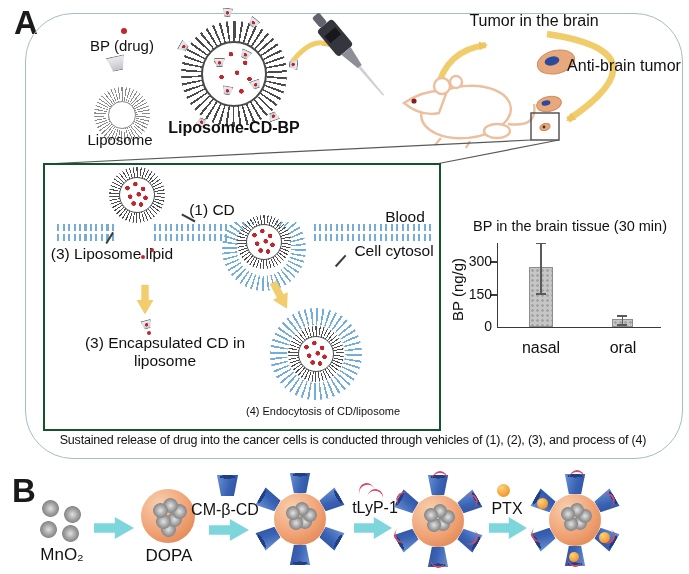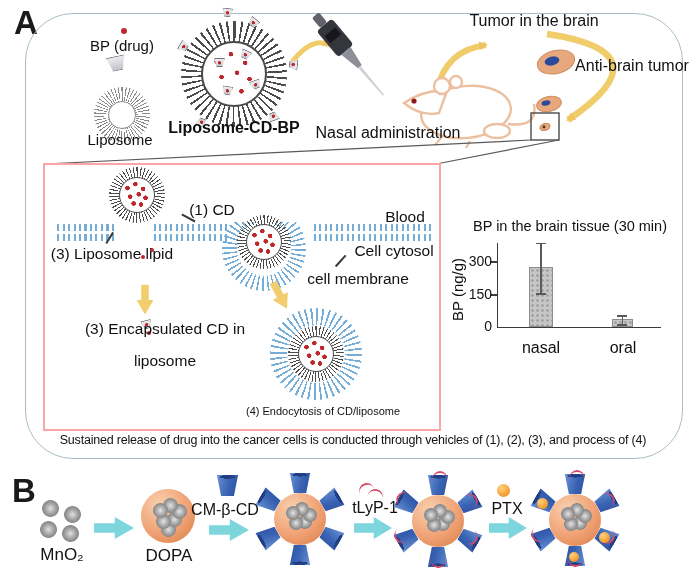--- a/index.html
+++ b/index.html
@@ -6,21 +6,21 @@
   #stage{position:relative;width:689px;height:574px;background:#fff;overflow:hidden;
          font-family:"Liberation Sans",sans-serif;color:#111;}
   .abs{position:absolute;}
   .lbl{position:absolute;transform:translateX(-50%);white-space:nowrap;color:#111;}
   .panel-letter{position:absolute;font-size:33px;font-weight:bold;color:#1a1a1a;}
   
   #frameA{position:absolute;left:25px;top:13px;width:656px;height:444px;
           border:1.6px solid #a6bdc7;border-radius:48px;}
   
   #inset{position:absolute;left:43px;top:163px;width:394px;height:264px;
-         border:2px solid #fca5a5;background:#fff;overflow:hidden;}
+         border:2px solid #14532d;background:#fff;overflow:hidden;}
   
   .ring{position:absolute;border-radius:50%;
         background:repeating-conic-gradient(#4a4a4a 0deg 2.4deg,transparent 2.4deg 7.8deg);}
   .ring.blue{background:repeating-conic-gradient(#74aed8 0deg 2.6deg,transparent 2.6deg 8.2deg);}
   .ring.lite{background:repeating-conic-gradient(#8a8a8a 0deg 2.4deg,transparent 2.4deg 7.8deg);}
   .hole{position:absolute;background:#fff;border-radius:50%;}
   .bp-dots{background-image:
     radial-gradient(3.5px 3.5px at 22% 30%,#c0272d 60%,transparent 70%),
     radial-gradient(3.5px 3.5px at 45% 18%,#c0272d 60%,transparent 70%),
     radial-gradient(3.5px 3.5px at 68% 32%,#c0272d 60%,transparent 70%),
@@ -147,23 +147,22 @@
   <span class="tcup" style="left:250px;top:80px;transform:rotate(-20deg);"></span>
   <span class="tcup" style="left:222px;top:86px;transform:rotate(10deg);"></span>
   <span class="tcup" style="left:248px;top:18px;transform:rotate(40deg);"></span>
   <span class="tcup" style="left:288px;top:60px;transform:rotate(95deg);"></span>
   <span class="tcup" style="left:268px;top:112px;transform:rotate(160deg);"></span>
   <span class="tcup" style="left:196px;top:118px;transform:rotate(200deg);"></span>
   <span class="tcup" style="left:178px;top:42px;transform:rotate(-60deg);"></span>
   <span class="tcup" style="left:222px;top:8px;transform:rotate(5deg);"></span>
   <div class="lbl" style="left:234px;top:119px;font-size:16px;font-weight:bold;">Liposome-CD-BP</div>
 
-  <div class="lbl" style="left:388px;top:124px;font-size:16px;">Nasal administration</div>
   <div class="lbl" style="left:534px;top:12px;font-size:16px;">Tumor in the brain</div>
-  <div class="lbl" style="left:624px;top:57px;font-size:16px;margin-left:8px;">Anti-brain tumor</div>
+  <div class="lbl" style="left:624px;top:57px;font-size:16px;">Anti-brain tumor</div>
 
   <div id="inset">
 
     <div class="mem" style="left:12px;top:59px;width:58px;">
         <i></i>
         <i></i>
       </div>
     <div class="mem" style="left:109px;top:59px;width:76px;">
         <i></i>
         <i></i>
@@ -185,30 +184,29 @@
     <div class="ring" style="left:192px;top:50px;width:54px;height:54px;">
       <div class="hole bp-dots" style="inset:9px;border:1.5px solid #4a4a4a;"></div>
     </div>
 
     <div class="lbl" style="left:167px;top:36px;font-size:15.5px;">(1) CD</div>
     <span class="lead" style="left:136px;top:52px;width:15px;transform:rotate(28deg);"></span>
     <div class="lbl" style="left:360px;top:43px;font-size:15.5px;">Blood</div>
     <div class="lbl" style="left:349px;top:77px;font-size:15.5px;">Cell cytosol</div>
     <div class="lbl" style="left:67px;top:80px;font-size:15.5px;">(3) Liposome lipid</div>
     <span class="lead" style="left:58px;top:72px;width:13px;transform:rotate(-58deg);"></span>
-    <div class="lbl" style="left:313px;top:105px;font-size:15.5px;">cell membrane</div>
     <span class="lead" style="left:288px;top:95px;width:15px;transform:rotate(-48deg);"></span>
 
     <span class="yarrow" style="left:85px;top:126px;width:30px;height:17px;transform:rotate(90deg);"></span>
     <span class="yarrow" style="left:220px;top:122px;width:30px;height:17px;transform:rotate(62deg);"></span>
 
     <span class="tcup" style="left:96px;top:155px;transform:rotate(-15deg);"></span>
     <span class="dotr" style="left:102px;top:166px;width:4px;height:4px;"></span>
 
-    <div class="lbl" style="left:120px;top:155px;font-size:15.5px;">(3) Encapsulated CD in</div>
+    <div class="lbl" style="left:120px;top:169px;font-size:15.5px;">(3) Encapsulated CD in</div>
     <div class="lbl" style="left:120px;top:187px;font-size:15.5px;">liposome</div>
 
     <div class="ring blue" style="left:225px;top:143px;width:92px;height:92px;">
       <div class="hole" style="inset:17px;"></div>
     </div>
     <div class="ring" style="left:243px;top:161px;width:56px;height:56px;">
       <div class="hole bp-dots" style="inset:10px;border:1.5px solid #4a4a4a;"></div>
     </div>
     <div class="lbl" style="left:278px;top:240px;font-size:11px;">(4) Endocytosis of CD/liposome</div>
   </div>

